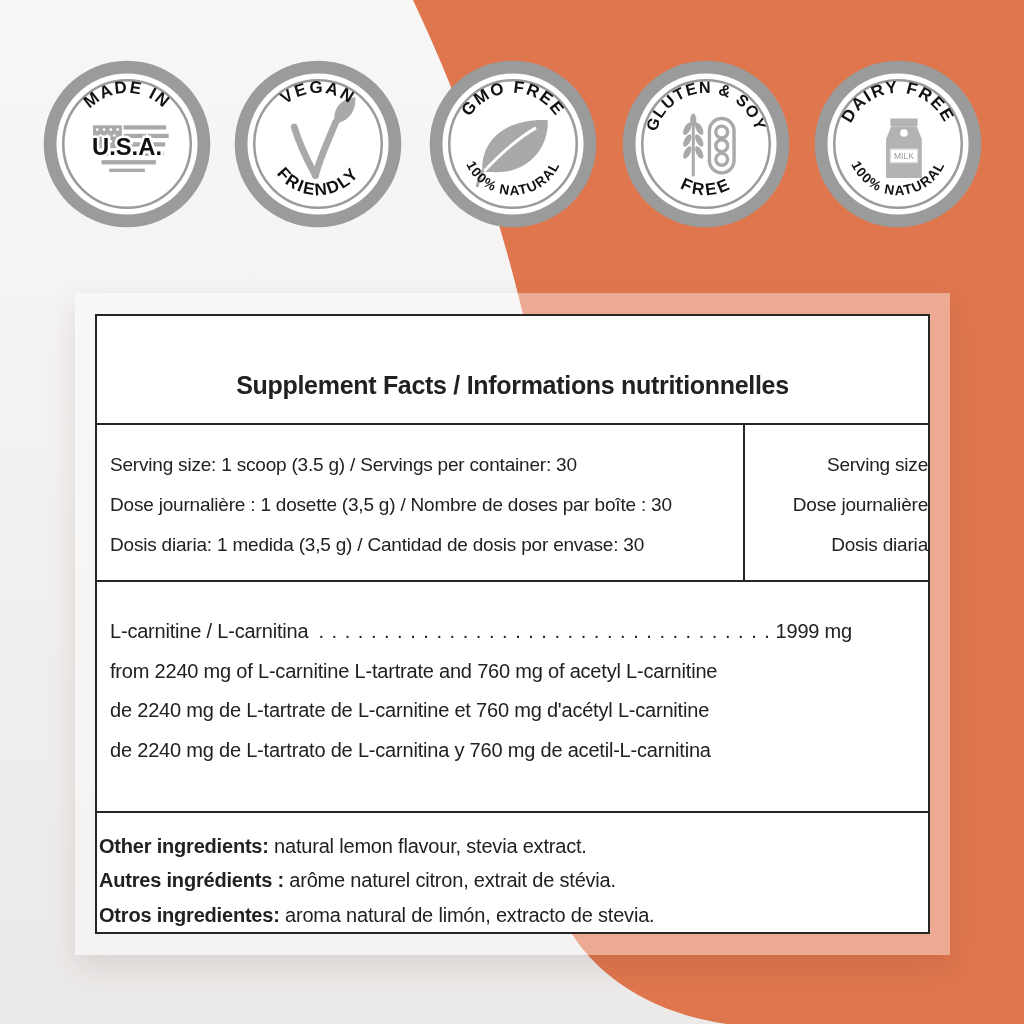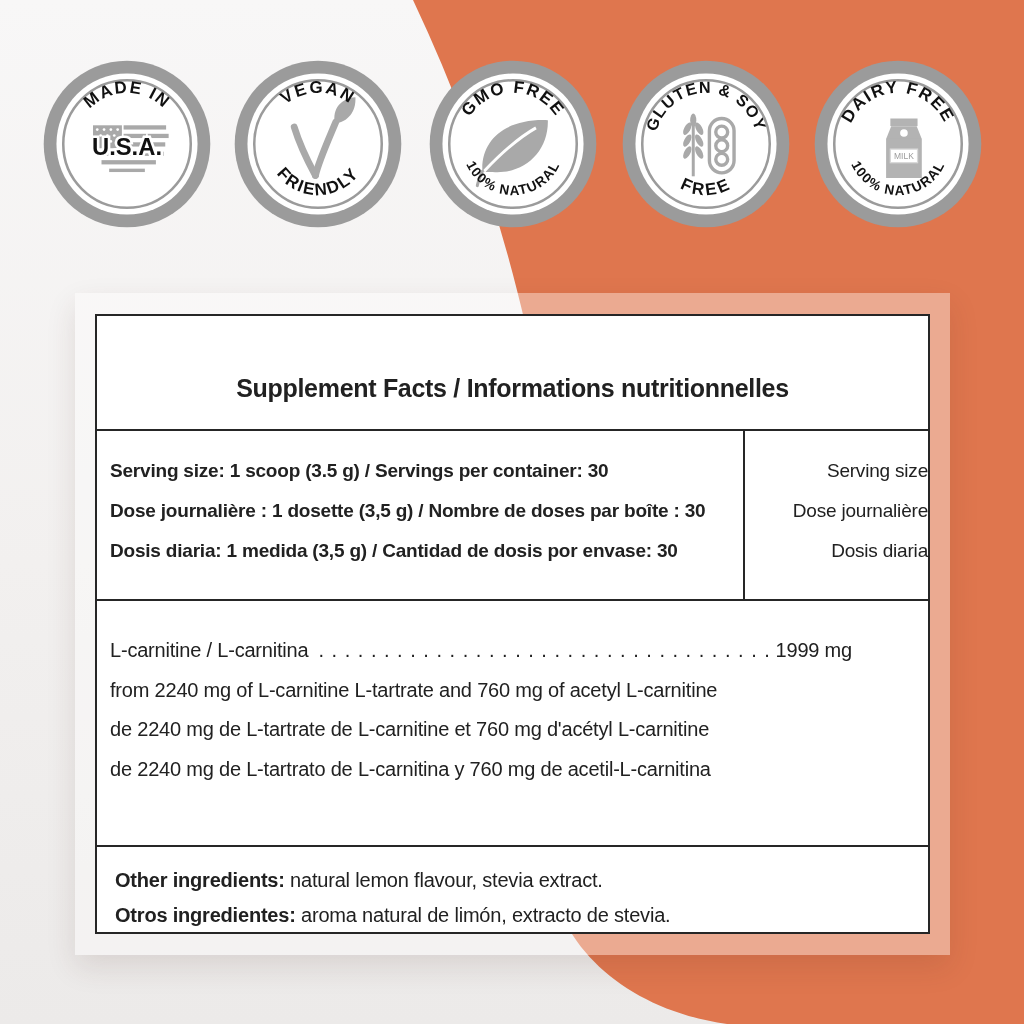--- a/index.html
+++ b/index.html
@@ -28,37 +28,36 @@
     height:83px;border-bottom:2px solid #262626;
     display:flex;flex-direction:column;justify-content:center;align-items:center;
     font-weight:bold;font-size:25px;line-height:31px;letter-spacing:-0.3px;
     text-align:center;
     margin-top:32px;
   }
   .row-serving{height:173px;border-bottom:2px solid #262626;display:flex;}
   .serving-main{
     flex:1;padding:20px 24px 0 13px;font-size:19px;line-height:40px;white-space:nowrap;
     letter-spacing:-0.2px;
-    font-weight:bold;
   }
   .serving-side{
     width:171px;border-left:2px solid #262626;padding:20px 0 0 12px;
     font-size:19px;line-height:40px;white-space:nowrap;letter-spacing:-0.2px;text-align:right;
   }
   .row-carnitine{
     height:220px;border-bottom:2px solid #262626;
     padding:30px 14px 0 13px;font-size:20px;line-height:39.5px;
     letter-spacing:-0.2px;
   }
   .leader-line{display:flex;align-items:baseline;width:100%;padding-right:62px;box-sizing:border-box;text-align:center;}
   .leader-dots{flex:1;overflow:hidden;white-space:nowrap;letter-spacing:1px;padding-left:10px;}
   .carn-amount{white-space:nowrap;}
   .carn-sub{white-space:nowrap;}
   .row-ingredients{
-    flex:1;padding:16px 14px 0 18px;font-size:20px;line-height:34.5px;
+    flex:1;padding:16px 14px 0 2px;font-size:20px;line-height:34.5px;
     letter-spacing:-0.2px;
   }
   .ing-line{white-space:nowrap;}
   .ing-label{font-weight:bold;}
 </style>
 </head>
 <body>
 
 <svg class="blob-svg" viewBox="0 0 1024 1024" aria-hidden="true">
   <path d="M413,0 L1024,0 L1024,1024 L727,1024
@@ -239,18 +238,21 @@
       <div class="carn-sub">from 2240 mg of L-carnitine L-tartrate and 760 mg of acetyl L-carnitine</div>
       <div class="carn-sub">de 2240 mg de L-tartrate de L-carnitine et 760 mg d'acétyl L-carnitine</div>
       <div class="carn-sub">de 2240 mg de L-tartrato de L-carnitina y 760 mg de acetil-L-carnitina</div>
     </div>
 
     <div class="row-ingredients">
       <div class="ing-line">
         <span class="ing-label">Other ingredients:</span><span> natural lemon flavour, stevia extract.</span>
       </div>
       <div class="ing-line">
+        <span class="ing-label">Autres ingrédients :</span><span> arôme naturel citron, extrait de stévia.</span>
+      </div>
+      <div class="ing-line">
         <span class="ing-label">Otros ingredientes:</span><span> aroma natural de limón, extracto de stevia.</span>
       </div>
     </div>
 
   </div>
 </div>
 
 </body></html>

